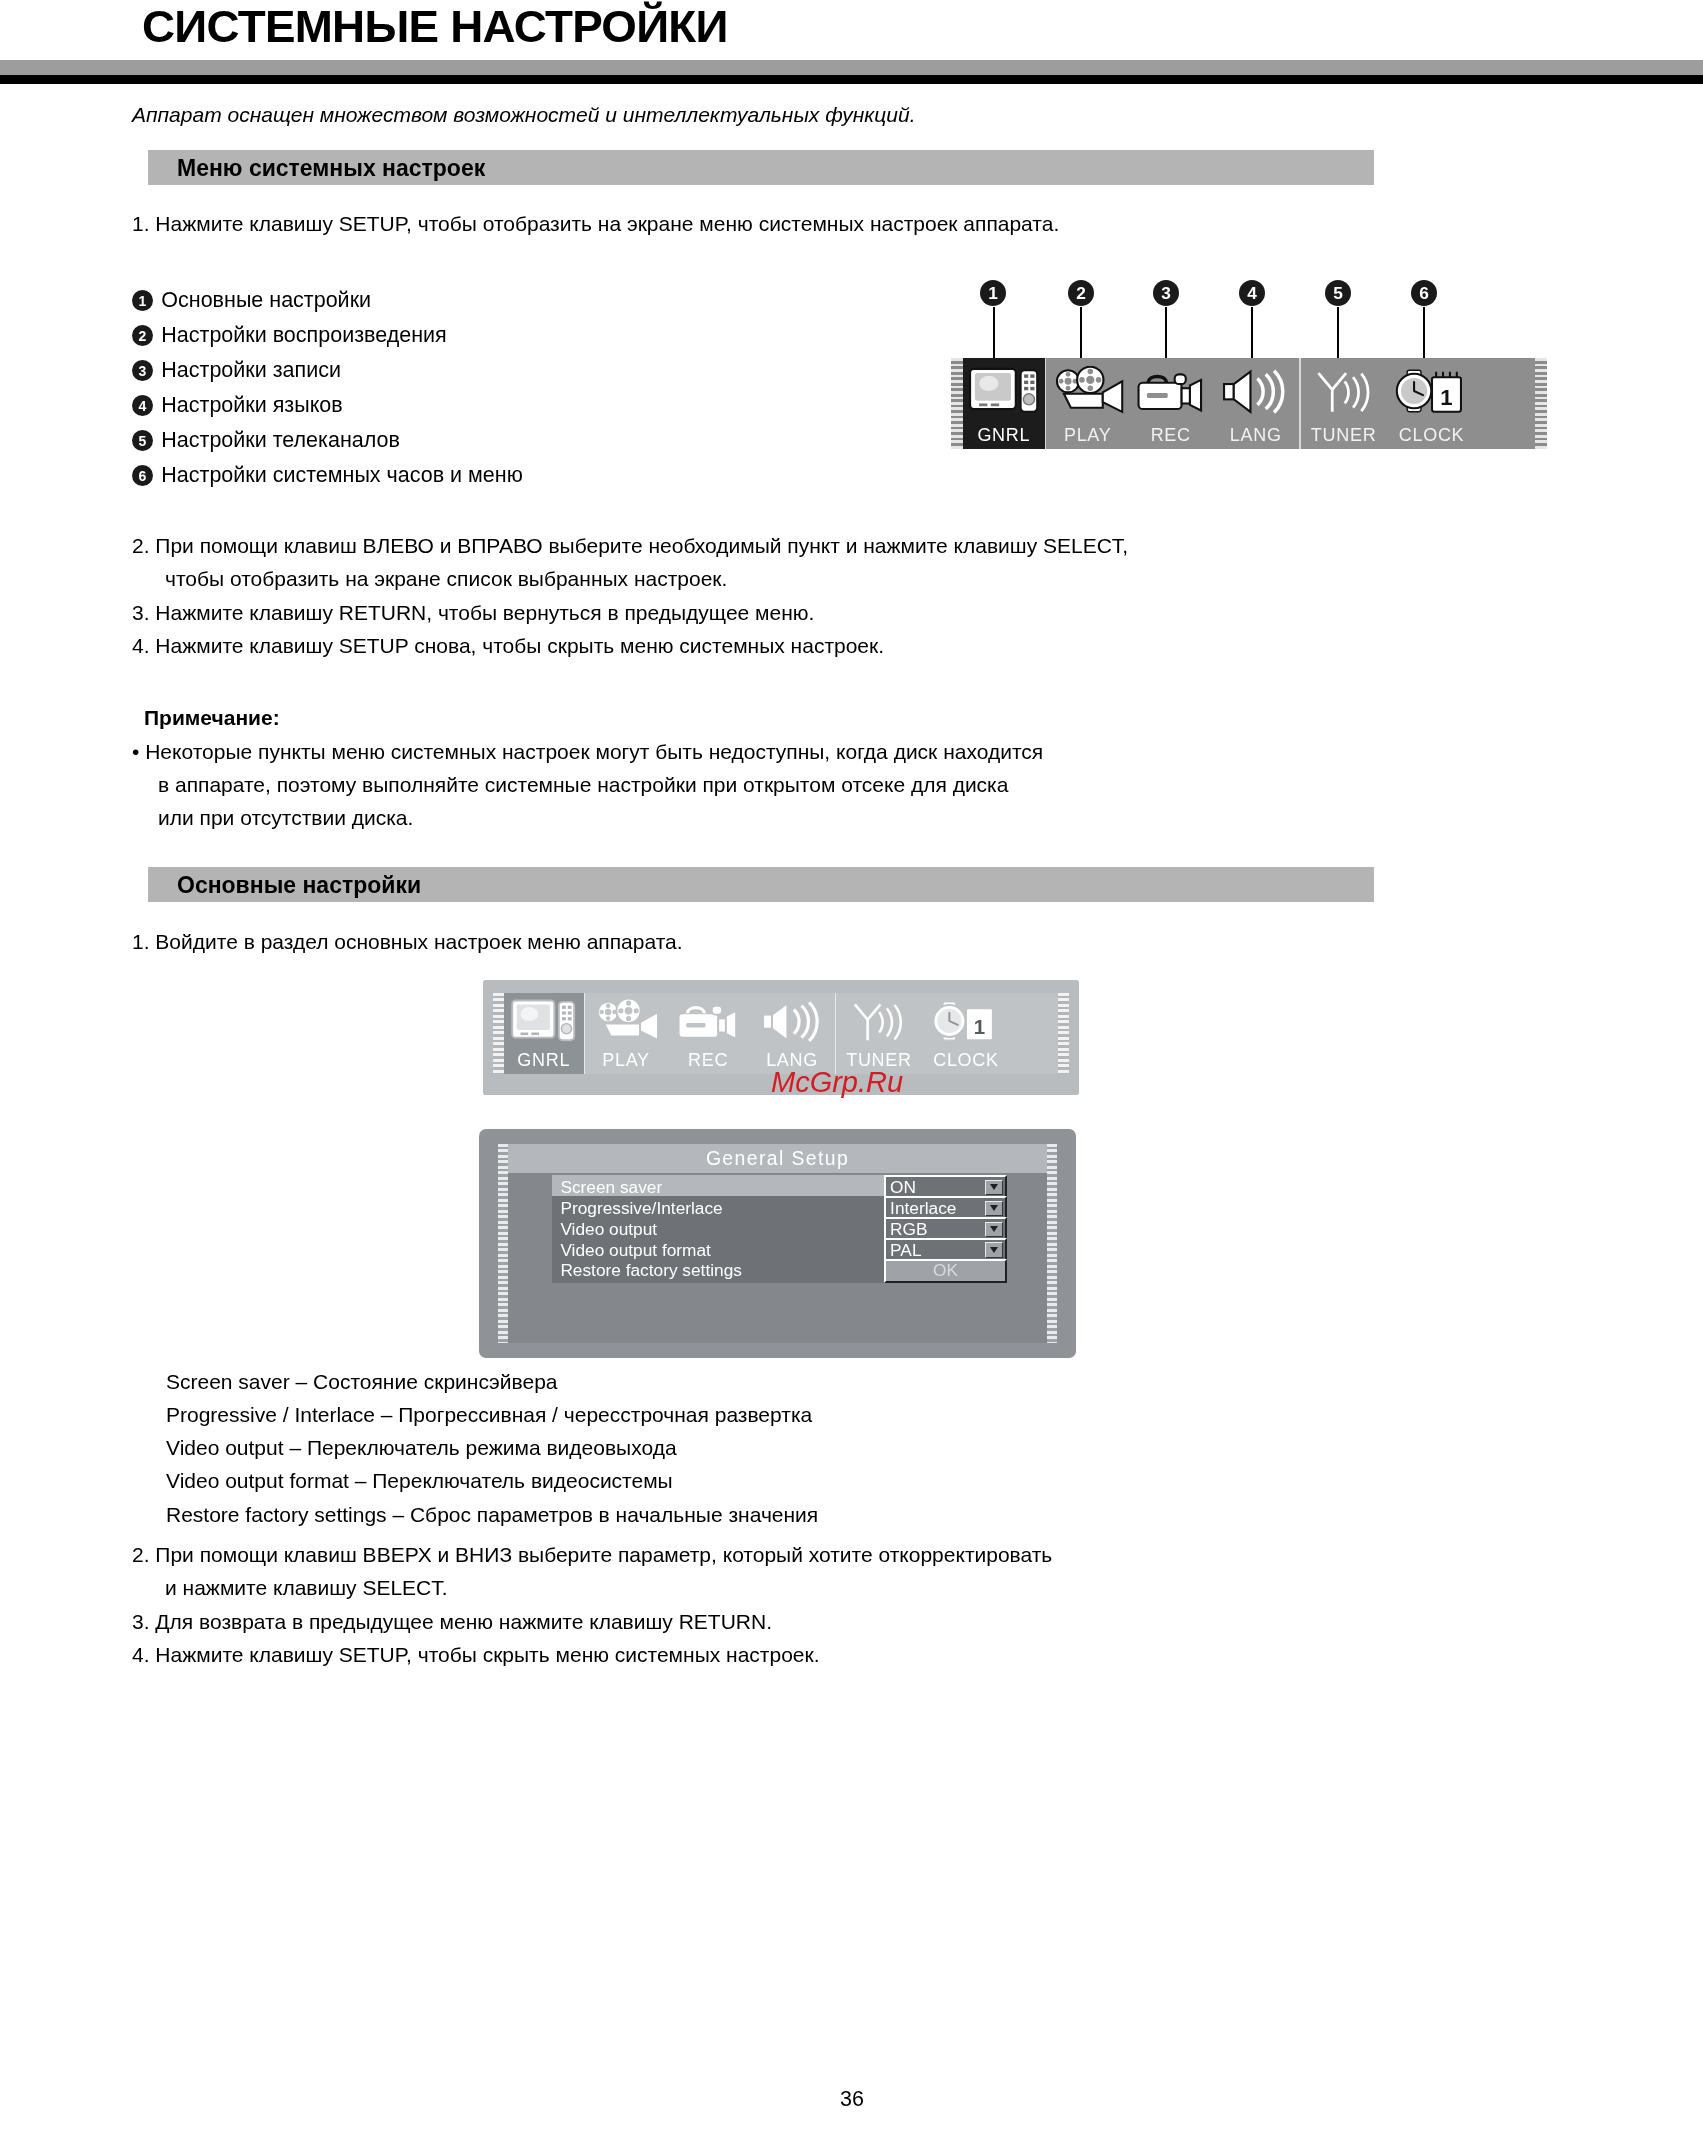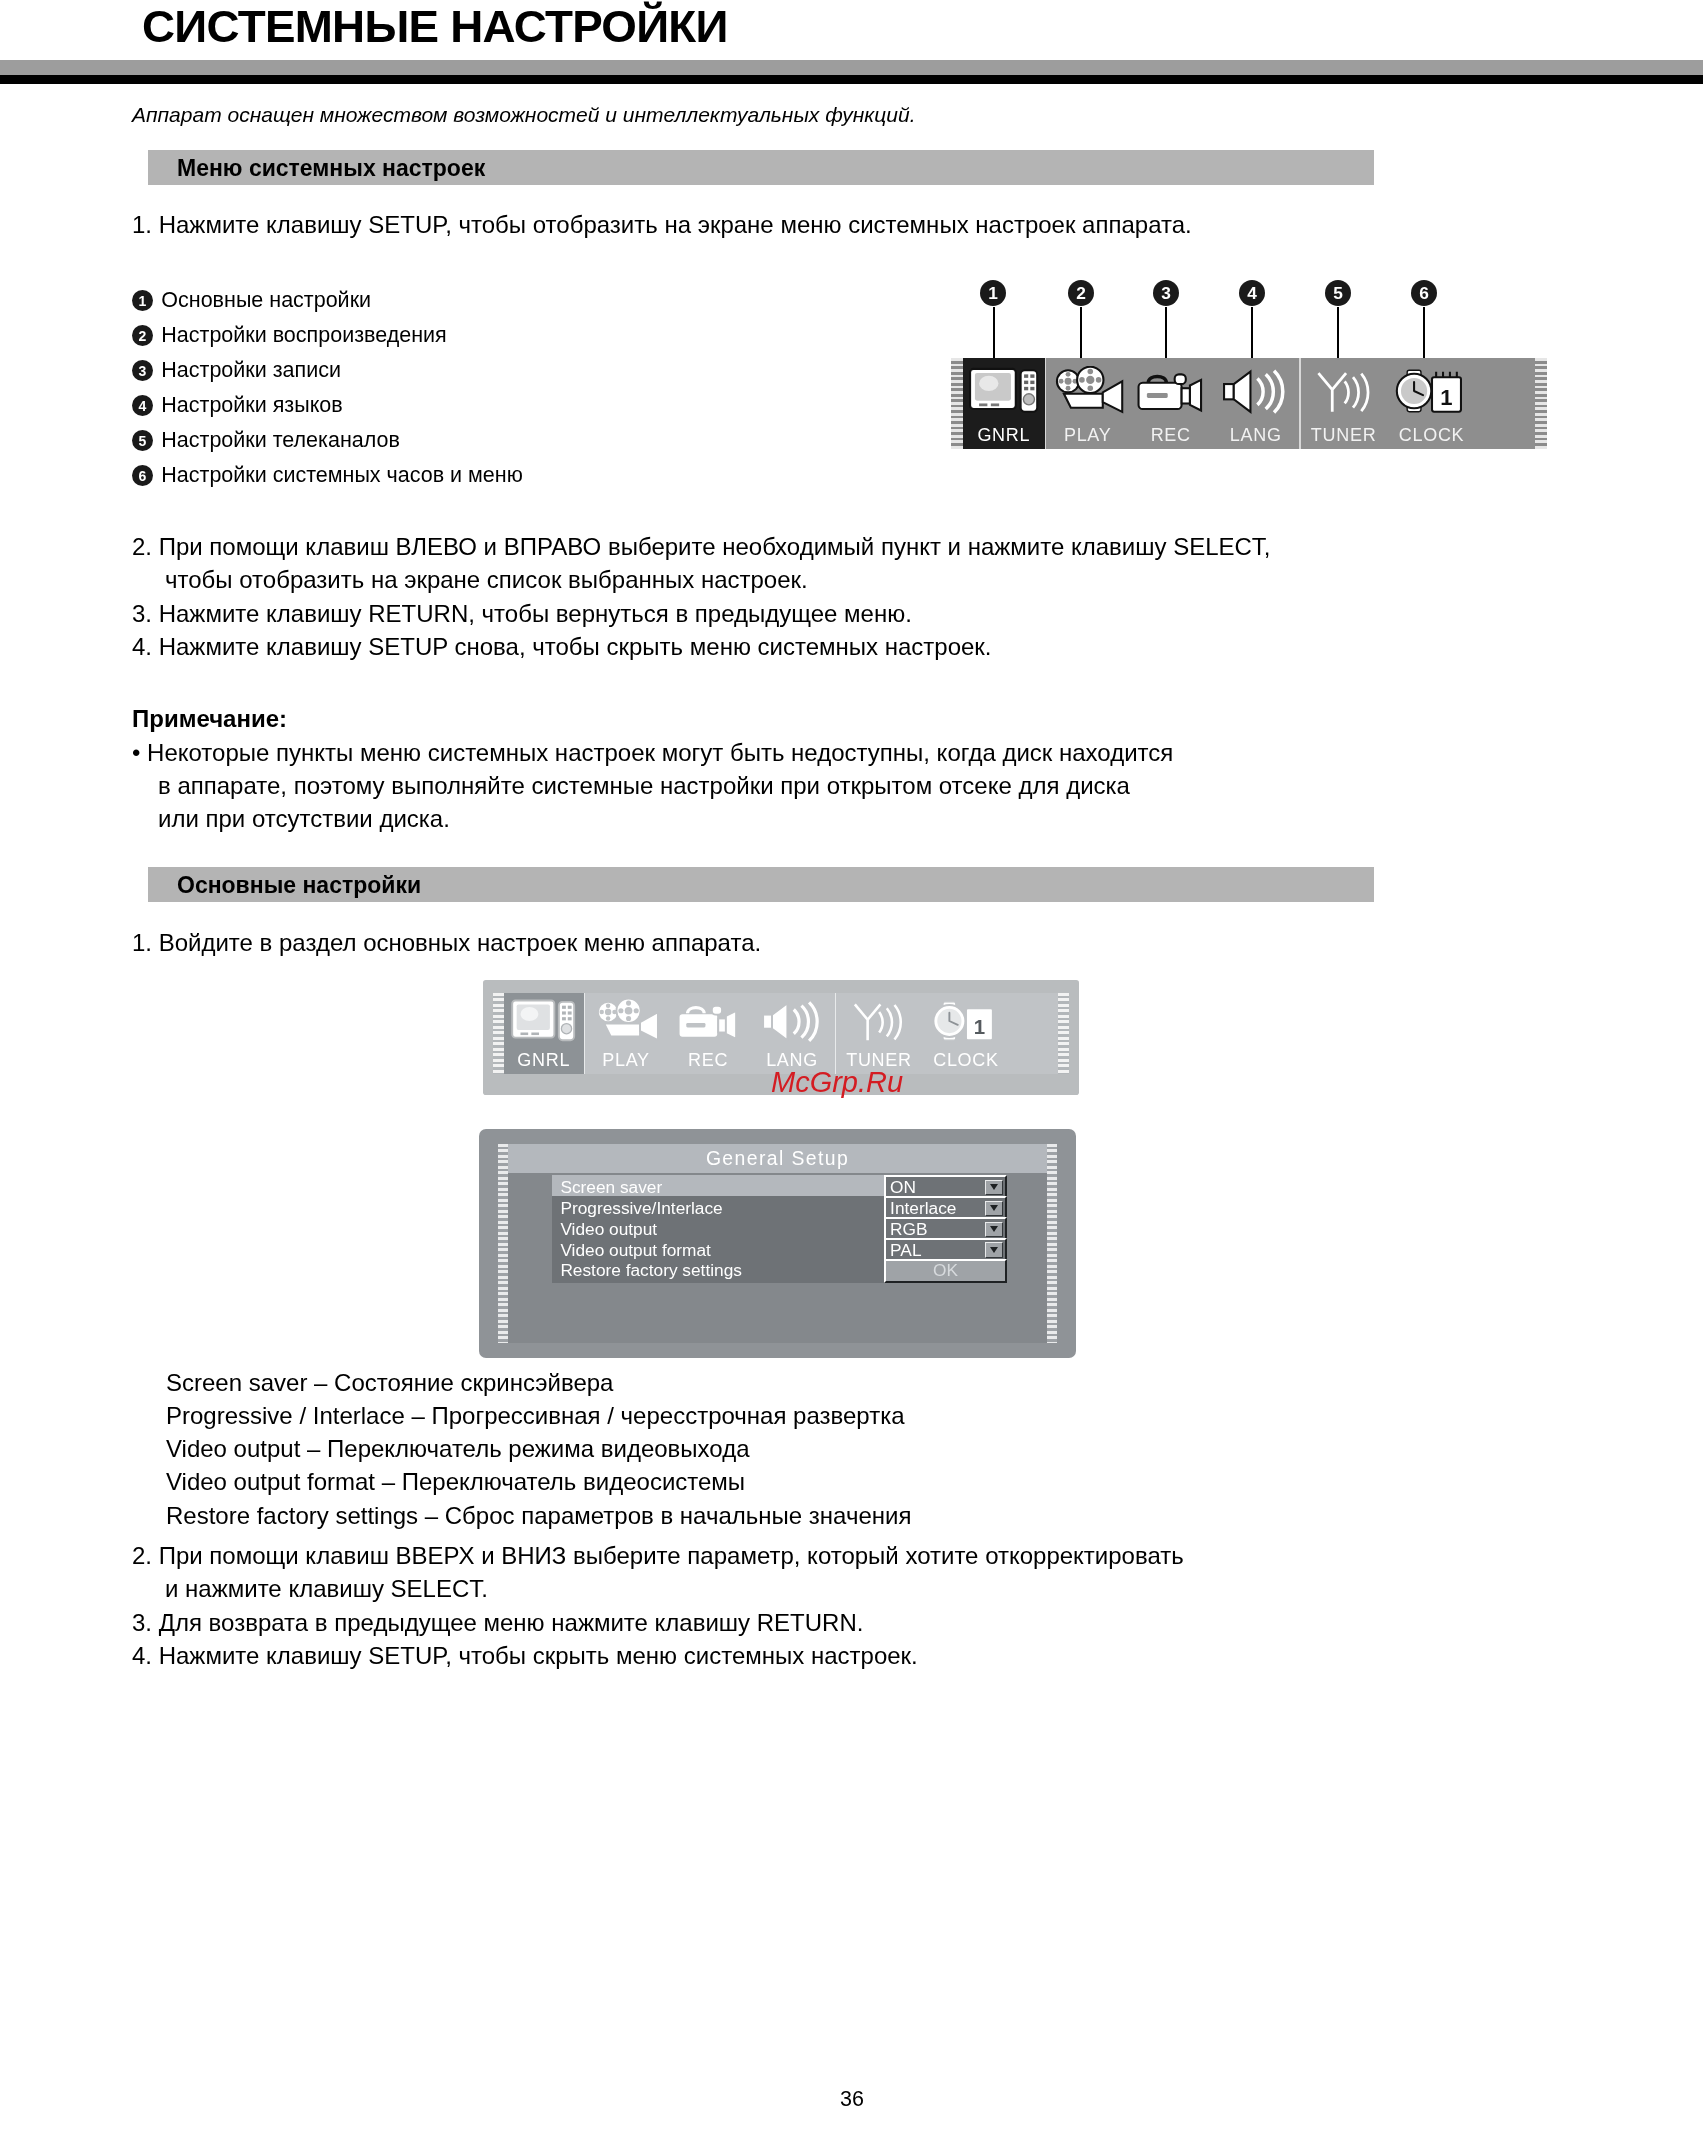--- a/index.html
+++ b/index.html
@@ -30,21 +30,21 @@
   .sect-bar{
     position:absolute;left:148px;width:1226px;height:35px;
     background:#b4b4b4;
   }
   .sect-bar .lbl{
     position:absolute;left:29px;top:50%;transform:translateY(-50%);
     font-size:23px;font-weight:bold;white-space:nowrap;
   }
 
   
-  .txt{position:absolute;font-size:24px;white-space:nowrap;line-height:1.0;text-align:right;}
+  .txt{position:absolute;font-size:21px;white-space:nowrap;line-height:1.0;text-align:right;}
   .txt.b{font-weight:bold;}
 
   
   .numlist{position:absolute;left:132px;top:283px;}
   .numrow{display:flex;align-items:center;height:35px;}
   .circ{
     width:21px;height:21px;border-radius:50%;background:#1a1a1a;color:#fff;
     font-size:14px;font-weight:bold;display:flex;align-items:center;justify-content:center;
     flex:0 0 auto;margin-right:8.3px;
   }
@@ -320,21 +320,21 @@
       </div>
       <div class="mb-sprocket" style="width:11.8px;"></div>
     </div>
   </div>
 
   <div class="txt" style="left:132px;top:535px;">2. При помощи клавиш ВЛЕВО и ВПРАВО выберите необходимый пункт и нажмите клавишу SELECT,</div>
   <div class="txt" style="left:165px;top:568px;">чтобы отобразить на экране список выбранных настроек.</div>
   <div class="txt" style="left:132px;top:602px;">3. Нажмите клавишу RETURN, чтобы вернуться в предыдущее меню.</div>
   <div class="txt" style="left:132px;top:635px;">4. Нажмите клавишу SETUP снова, чтобы скрыть меню системных настроек.</div>
 
-  <div class="txt b" style="left:132px;top:707px;">Примечание:</div>
+  <div class="txt b" style="left:144px;top:707px;">Примечание:</div>
   <div class="txt" style="left:132px;top:741px;">• Некоторые пункты меню системных настроек могут быть недоступны, когда диск находится</div>
   <div class="txt" style="left:158px;top:774px;">в аппарате, поэтому выполняйте системные настройки при открытом отсеке для диска</div>
   <div class="txt" style="left:158px;top:807px;">или при отсутствии диска.</div>
 
   <div class="sect-bar" style="top:867px;">
     <span class="lbl">Основные настройки</span>
   </div>
 
   <div class="txt" style="left:132px;top:931px;">1. Войдите в раздел основных настроек меню аппарата.</div>
 

